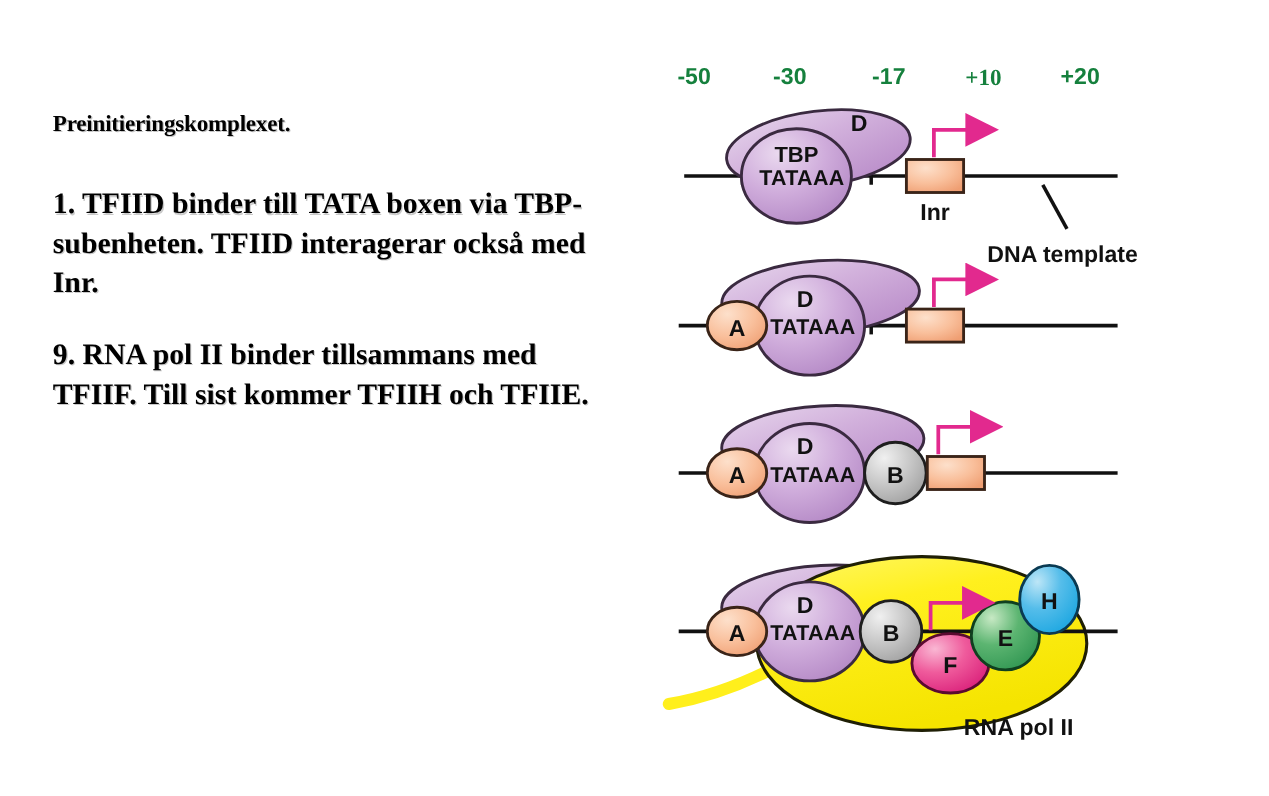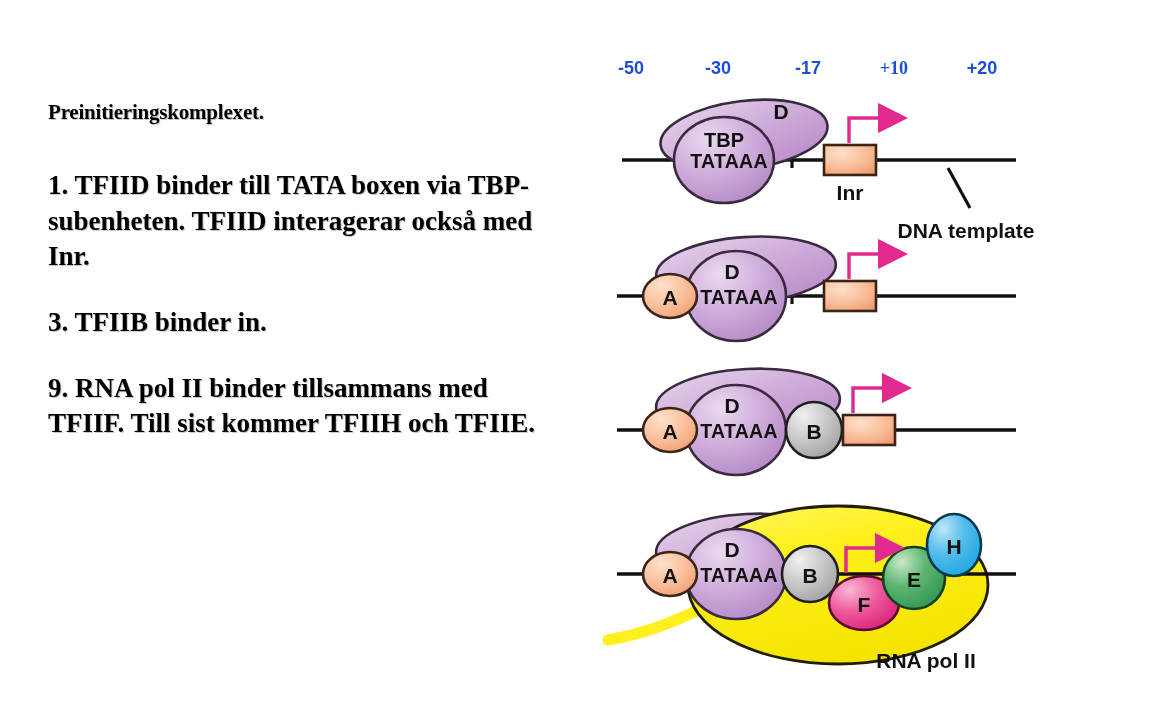--- a/index.html
+++ b/index.html
@@ -29,33 +29,32 @@
   .t-para:last-child{margin-bottom:0;}
 
   
   .diagram{position:absolute;left:596px;top:40px;width:470px;height:650px;}
   .diagram svg{display:block;}
 
   .scale-row{position:absolute;left:0;top:18px;width:470px;height:30px;}
   .scale-tick{
     position:absolute;top:0;
     font-family:"Liberation Sans", sans-serif;
-    font-weight:bold;font-size:18px;color:#1d4ed8;
+    font-weight:bold;font-size:21px;color:#15803d;
     text-align:center;width:60px;
   }
 </style>
 </head>
 <body>
 
 <div id="root">
 
   <div class="text-col">
     <div class="t-heading">Preinitieringskomplexet.</div>
     <div class="t-para">1. TFIID binder till TATA boxen via TBP-subenheten. TFIID interagerar också med Inr.</div>
-    <div class="t-para">3. TFIIB binder in.</div>
     <div class="t-para">9. RNA pol II binder tillsammans med TFIIF. Till sist kommer TFIIH och TFIIE.</div>
   </div>
 
   <div class="diagram">
 
     <div class="scale-row">
       <div class="scale-tick" style="left:5px;">-50</div>
       <div class="scale-tick" style="left:92px;">-30</div>
       <div class="scale-tick" style="left:182px;">-17</div>
       <div class="scale-tick" style="left:268px;font-family:Liberation Serif, serif;">+10</div>

